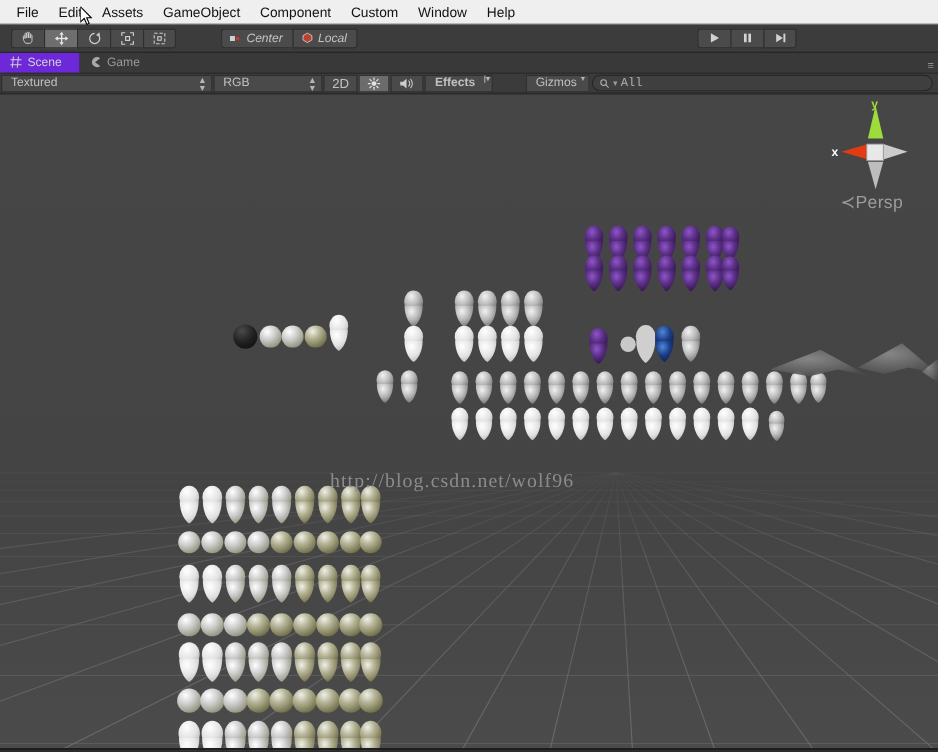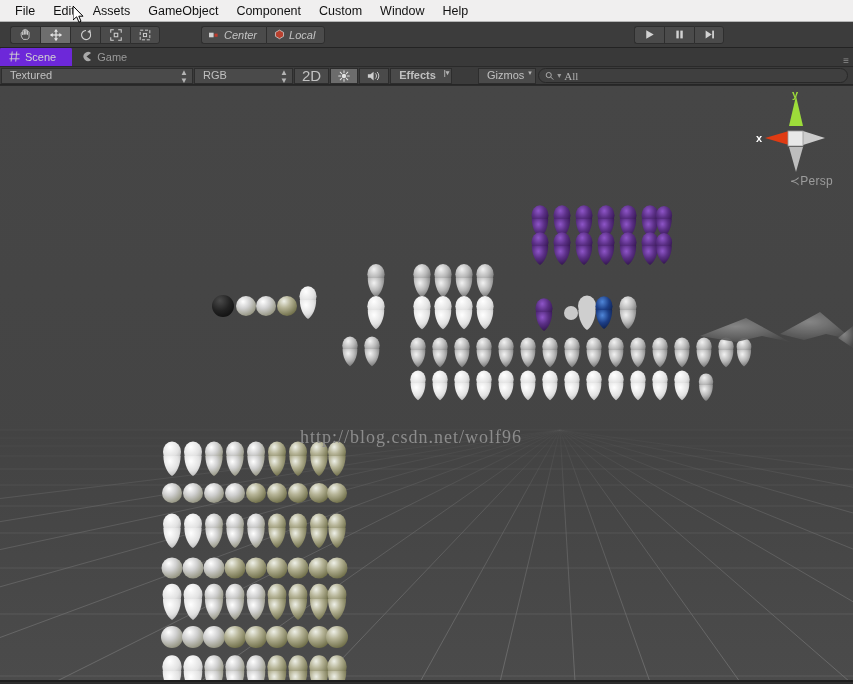--- a/index.html
+++ b/index.html
@@ -150,64 +150,64 @@
   .dd .arrows { margin-left: auto; padding-left: 10px; color: #b5b5b5; font-size: 8px; line-height: 8px; }
   .dd-textured { width: 192px; }
   .dd-rgb { width: 99px; }
   .sq {
     height: 16px;
     background: #4a4a4a;
     border: 1px solid #2d2d2d;
     display: flex; align-items: center; justify-content: center;
     padding: 0 7px;
     color: #c2c2c2;
-    font-size: 15px;
+    font-size: 12px;
     cursor: pointer;
     margin-left: 1px;
   }
   .sq.on { background: #6c6c6c; }
   .dd-effects { width: 62px; padding-right: 2px; font-weight: bold; }
   .dd-gizmos { width: 58px; margin-left: 0; }
   .search-wrap {
     position: absolute; left: 538px; top: 1px;
     width: 310px; height: 15px;
     background: #3f3f3f;
     border: 1px solid #282828;
     border-radius: 8px;
     display: flex; align-items: center;
     padding: 0 6px;
     gap: 3px;
     cursor: text;
   }
   .search-wrap input {
     background: transparent; border: none; outline: none;
     color: #b1b1b1; font-size: 11px;
-    font-family: Liberation Serif, serif;
+    font-family: Liberation Mono, monospace;
     width: 100%;
   }
 
   
   .viewport {
     position: absolute;
     left: 0; top: 86px;
     width: 853px; height: 596px;
     background: #454545;
     overflow: hidden;
   }
   .viewport-border-bottom {
     position: absolute; left: 0; bottom: 0; width: 853px; height: 2px;
     background: #1e1e1e;
   }
   .ground { position: absolute; left: 0; top: 0; width: 853px; height: 596px; }
 
   
   .gizmo { position: absolute; right: 8px; top: 4px; width: 100px; height: 108px; }
   .persp-label {
-    position: absolute; right: 20px; top: 88px;
-    font-size: 12px; color: #9c9c9c;
+    position: absolute; right: 32px; top: 88px;
+    font-size: 16px; color: #9c9c9c;
     letter-spacing: 0.3px;
   }
 
   .watermark {
     position: absolute;
     left: 300px; top: 341px;
     font-family: "Liberation Serif", serif;
     font-size: 18px;
     color: #8c8c8c;
     letter-spacing: 1px;

